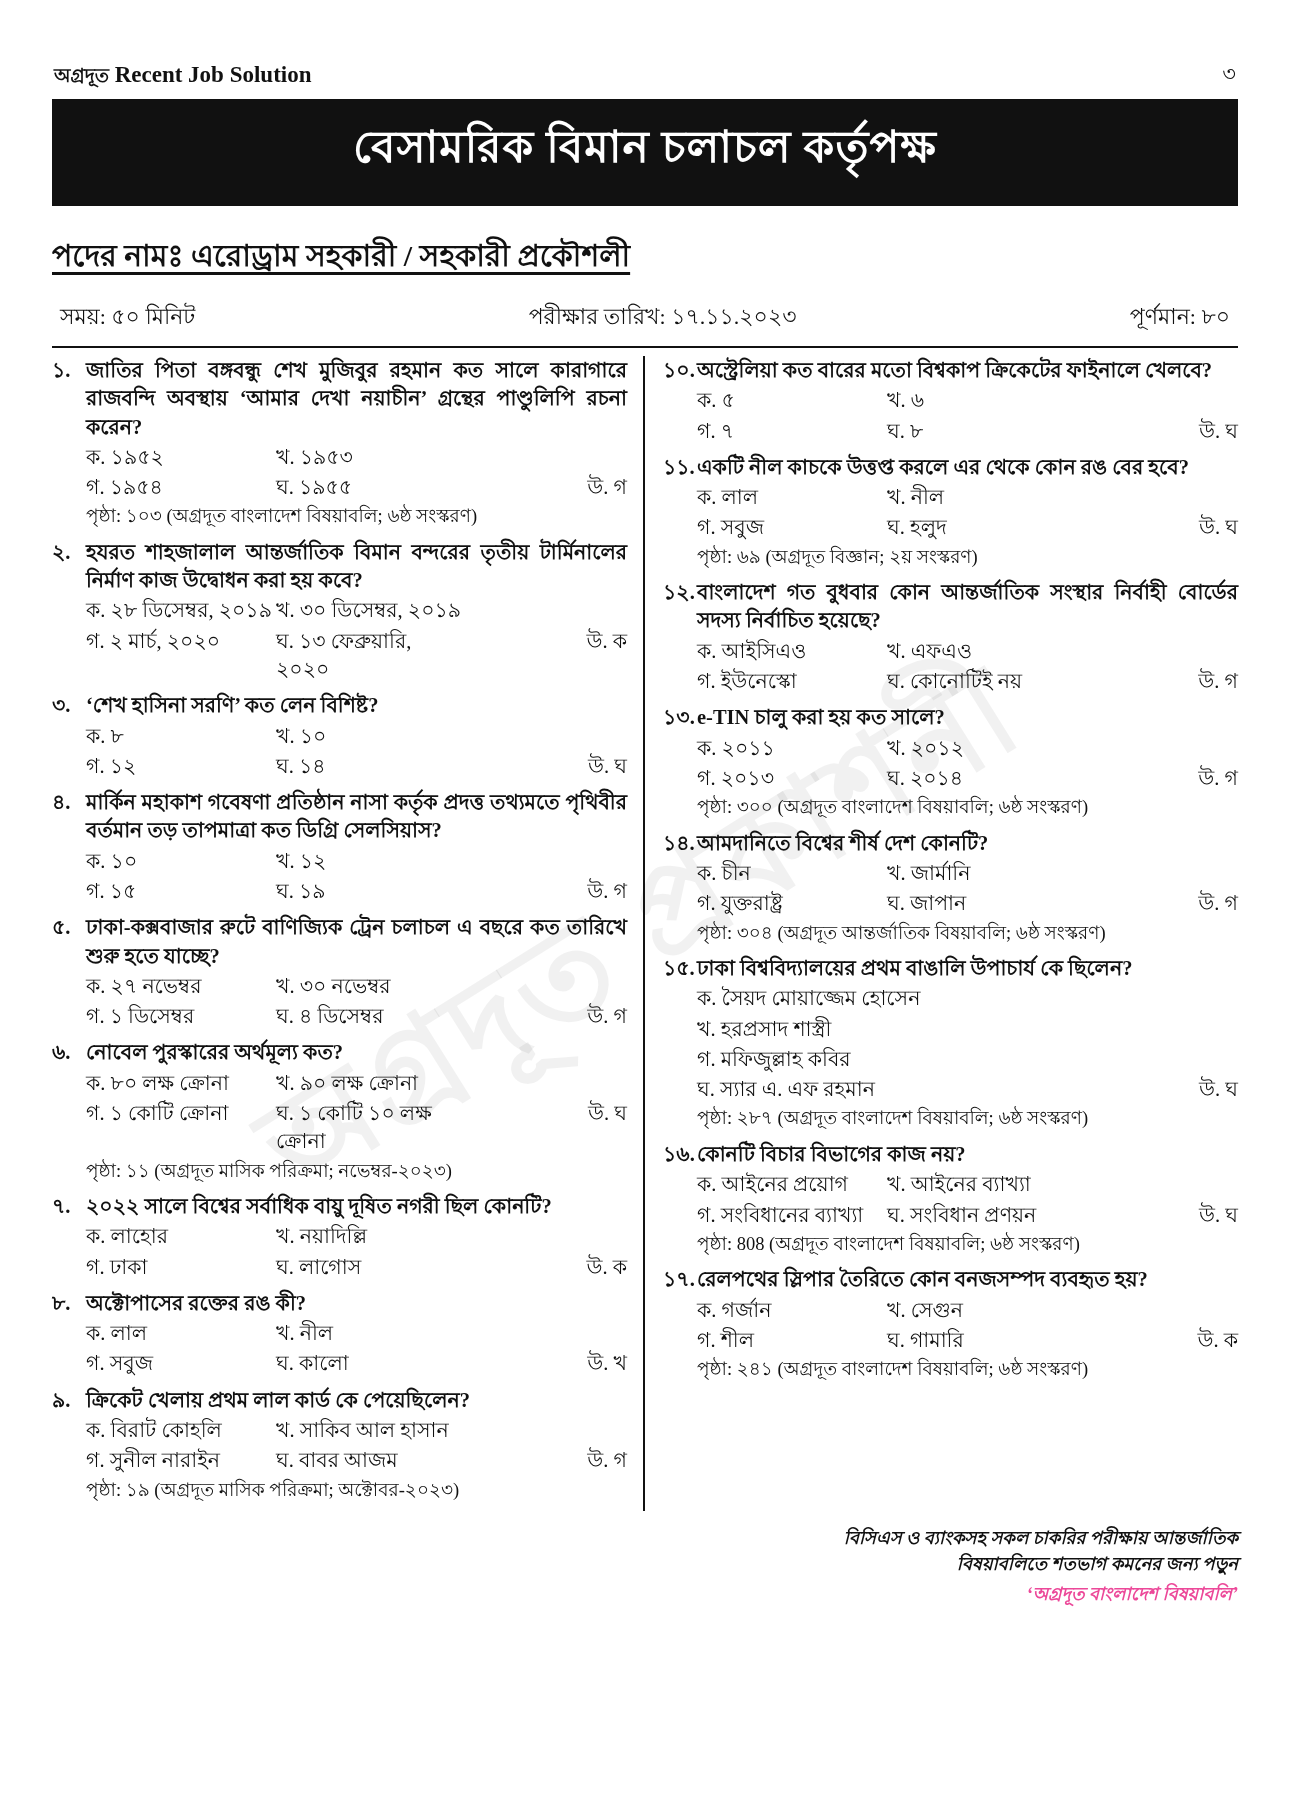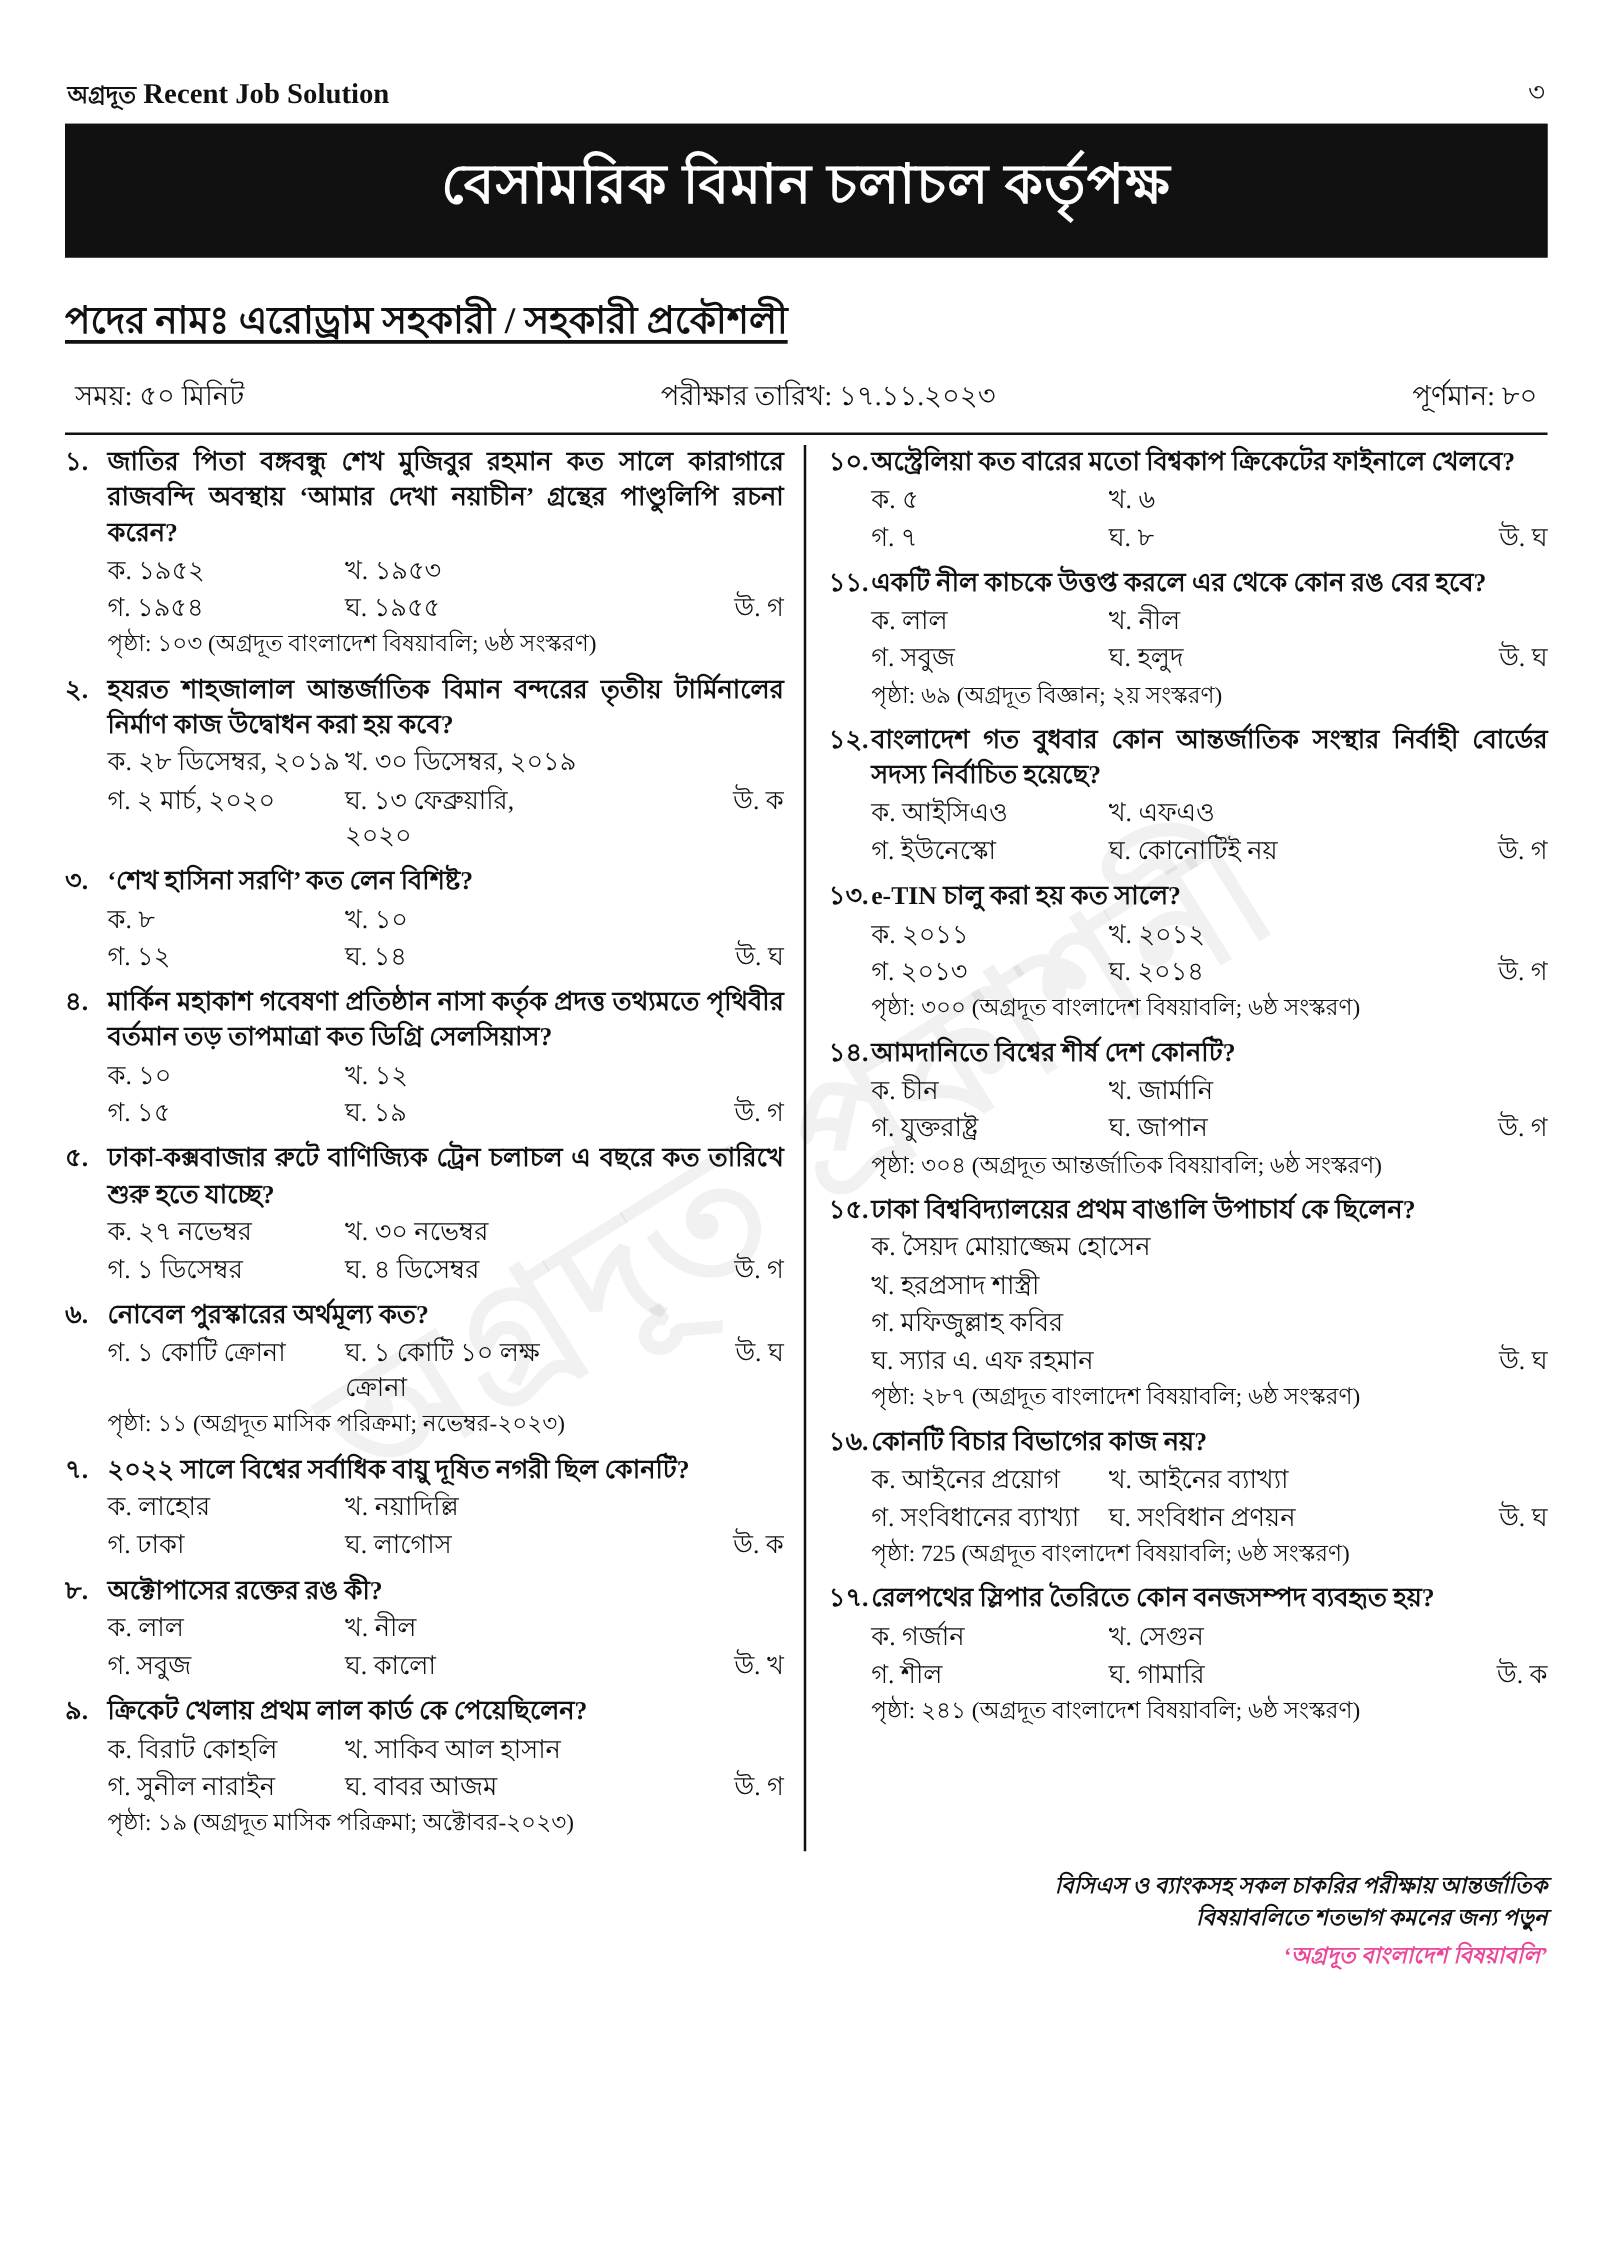--- a/index.html
+++ b/index.html
@@ -240,20 +240,24 @@
               </div>
             </div>
           </div>
           <div class="q">
             <div class="qhead">
               <span class="qnum">৬.</span>
               <span class="qtext">নোবেল পুরস্কারের অর্থমূল্য কত?</span>
             </div>
             <div class="opts">
               <div class="optrow">
+                <span class="opt">ক. ৮০ লক্ষ ক্রোনা</span>
+                <span class="opt">খ. ৯০ লক্ষ ক্রোনা</span>
+              </div>
+              <div class="optrow">
                 <span class="opt">গ. ১ কোটি ক্রোনা</span>
                 <span class="opt">ঘ. ১ কোটি ১০ লক্ষ ক্রোনা</span>
                 <span class="ans">উ. ঘ</span>
               </div>
             </div>
             <div class="ref">পৃষ্ঠা: ১১ (অগ্রদূত মাসিক পরিক্রমা; নভেম্বর-২০২৩)</div>
           </div>
           <div class="q">
             <div class="qhead">
               <span class="qnum">৭.</span>
@@ -427,21 +431,21 @@
               <div class="optrow">
                 <span class="opt">ক. আইনের প্রয়োগ</span>
                 <span class="opt">খ. আইনের ব্যাখ্যা</span>
               </div>
               <div class="optrow">
                 <span class="opt">গ. সংবিধানের ব্যাখ্যা</span>
                 <span class="opt">ঘ. সংবিধান প্রণয়ন</span>
                 <span class="ans">উ. ঘ</span>
               </div>
             </div>
-            <div class="ref">পৃষ্ঠা: 725 (অগ্রদূত বাংলাদেশ বিষয়াবলি; ৬ষ্ঠ সংস্করণ)</div>
+            <div class="ref">পৃষ্ঠা: 808 (অগ্রদূত বাংলাদেশ বিষয়াবলি; ৬ষ্ঠ সংস্করণ)</div>
           </div>
           <div class="q">
             <div class="qhead">
               <span class="qnum">১৭.</span>
               <span class="qtext">রেলপথের স্লিপার তৈরিতে কোন বনজসম্পদ ব্যবহৃত হয়?</span>
             </div>
             <div class="opts">
               <div class="optrow">
                 <span class="opt">ক. গর্জান</span>
                 <span class="opt">খ. সেগুন</span>

